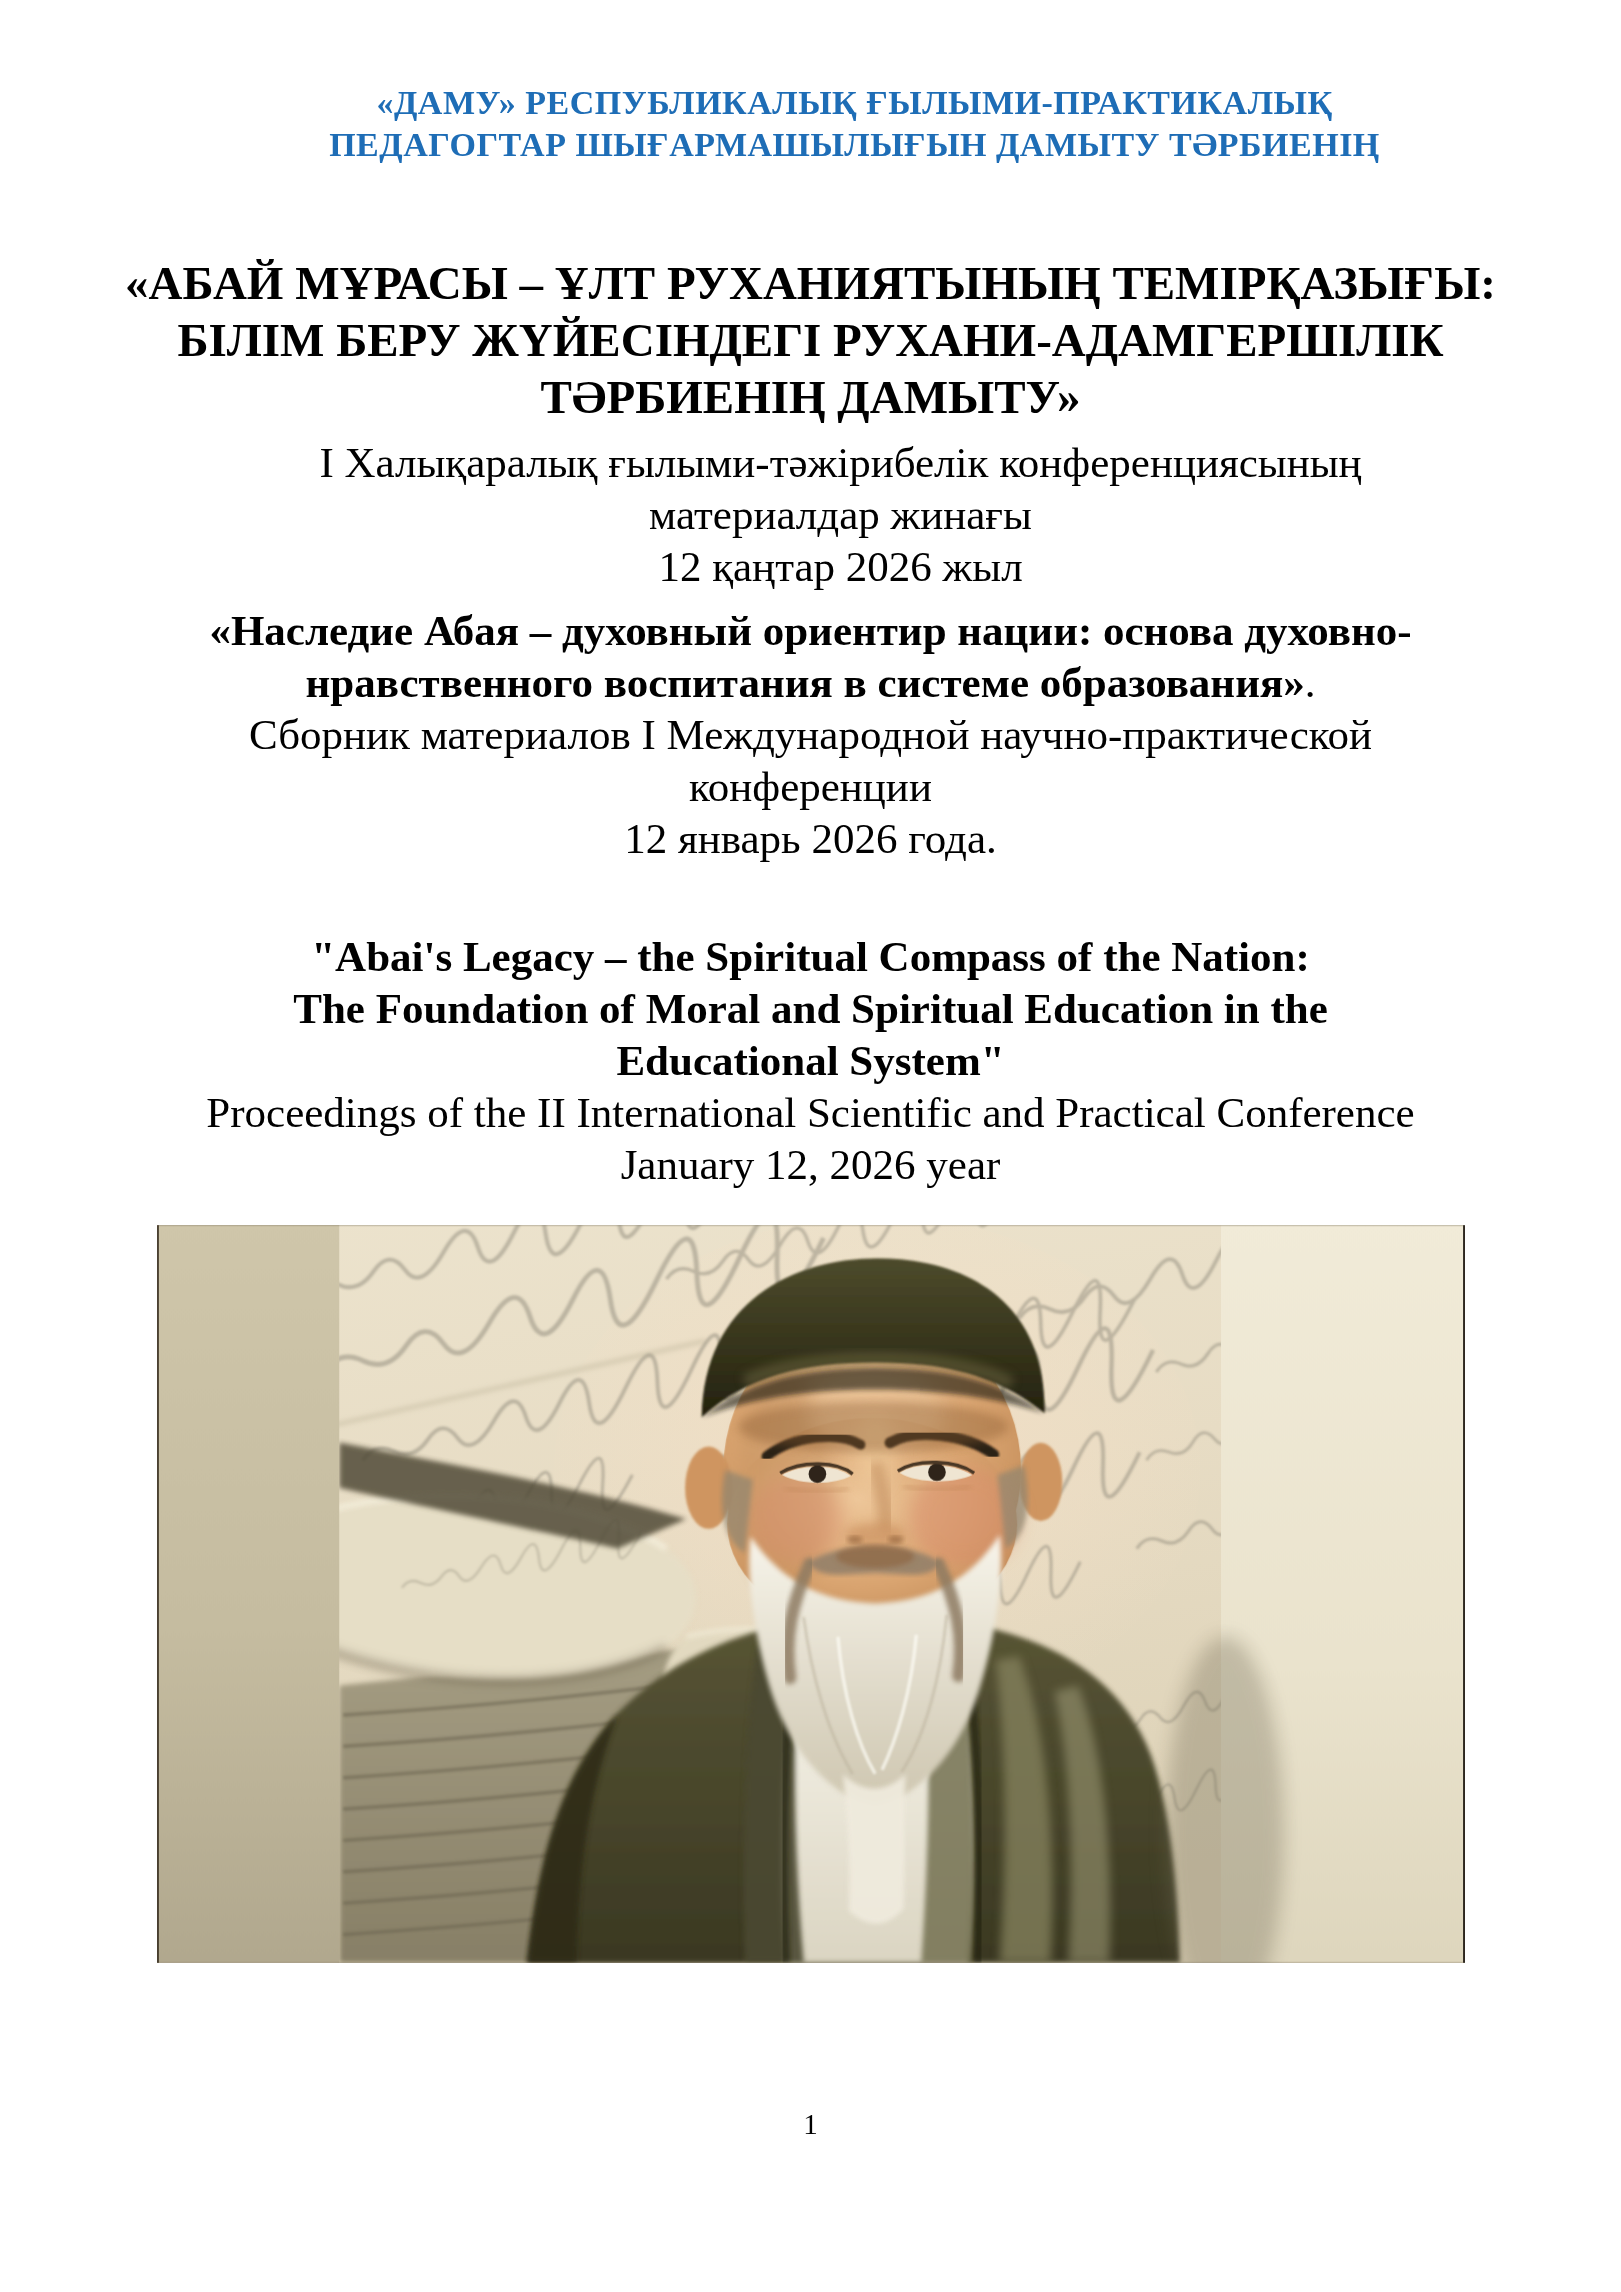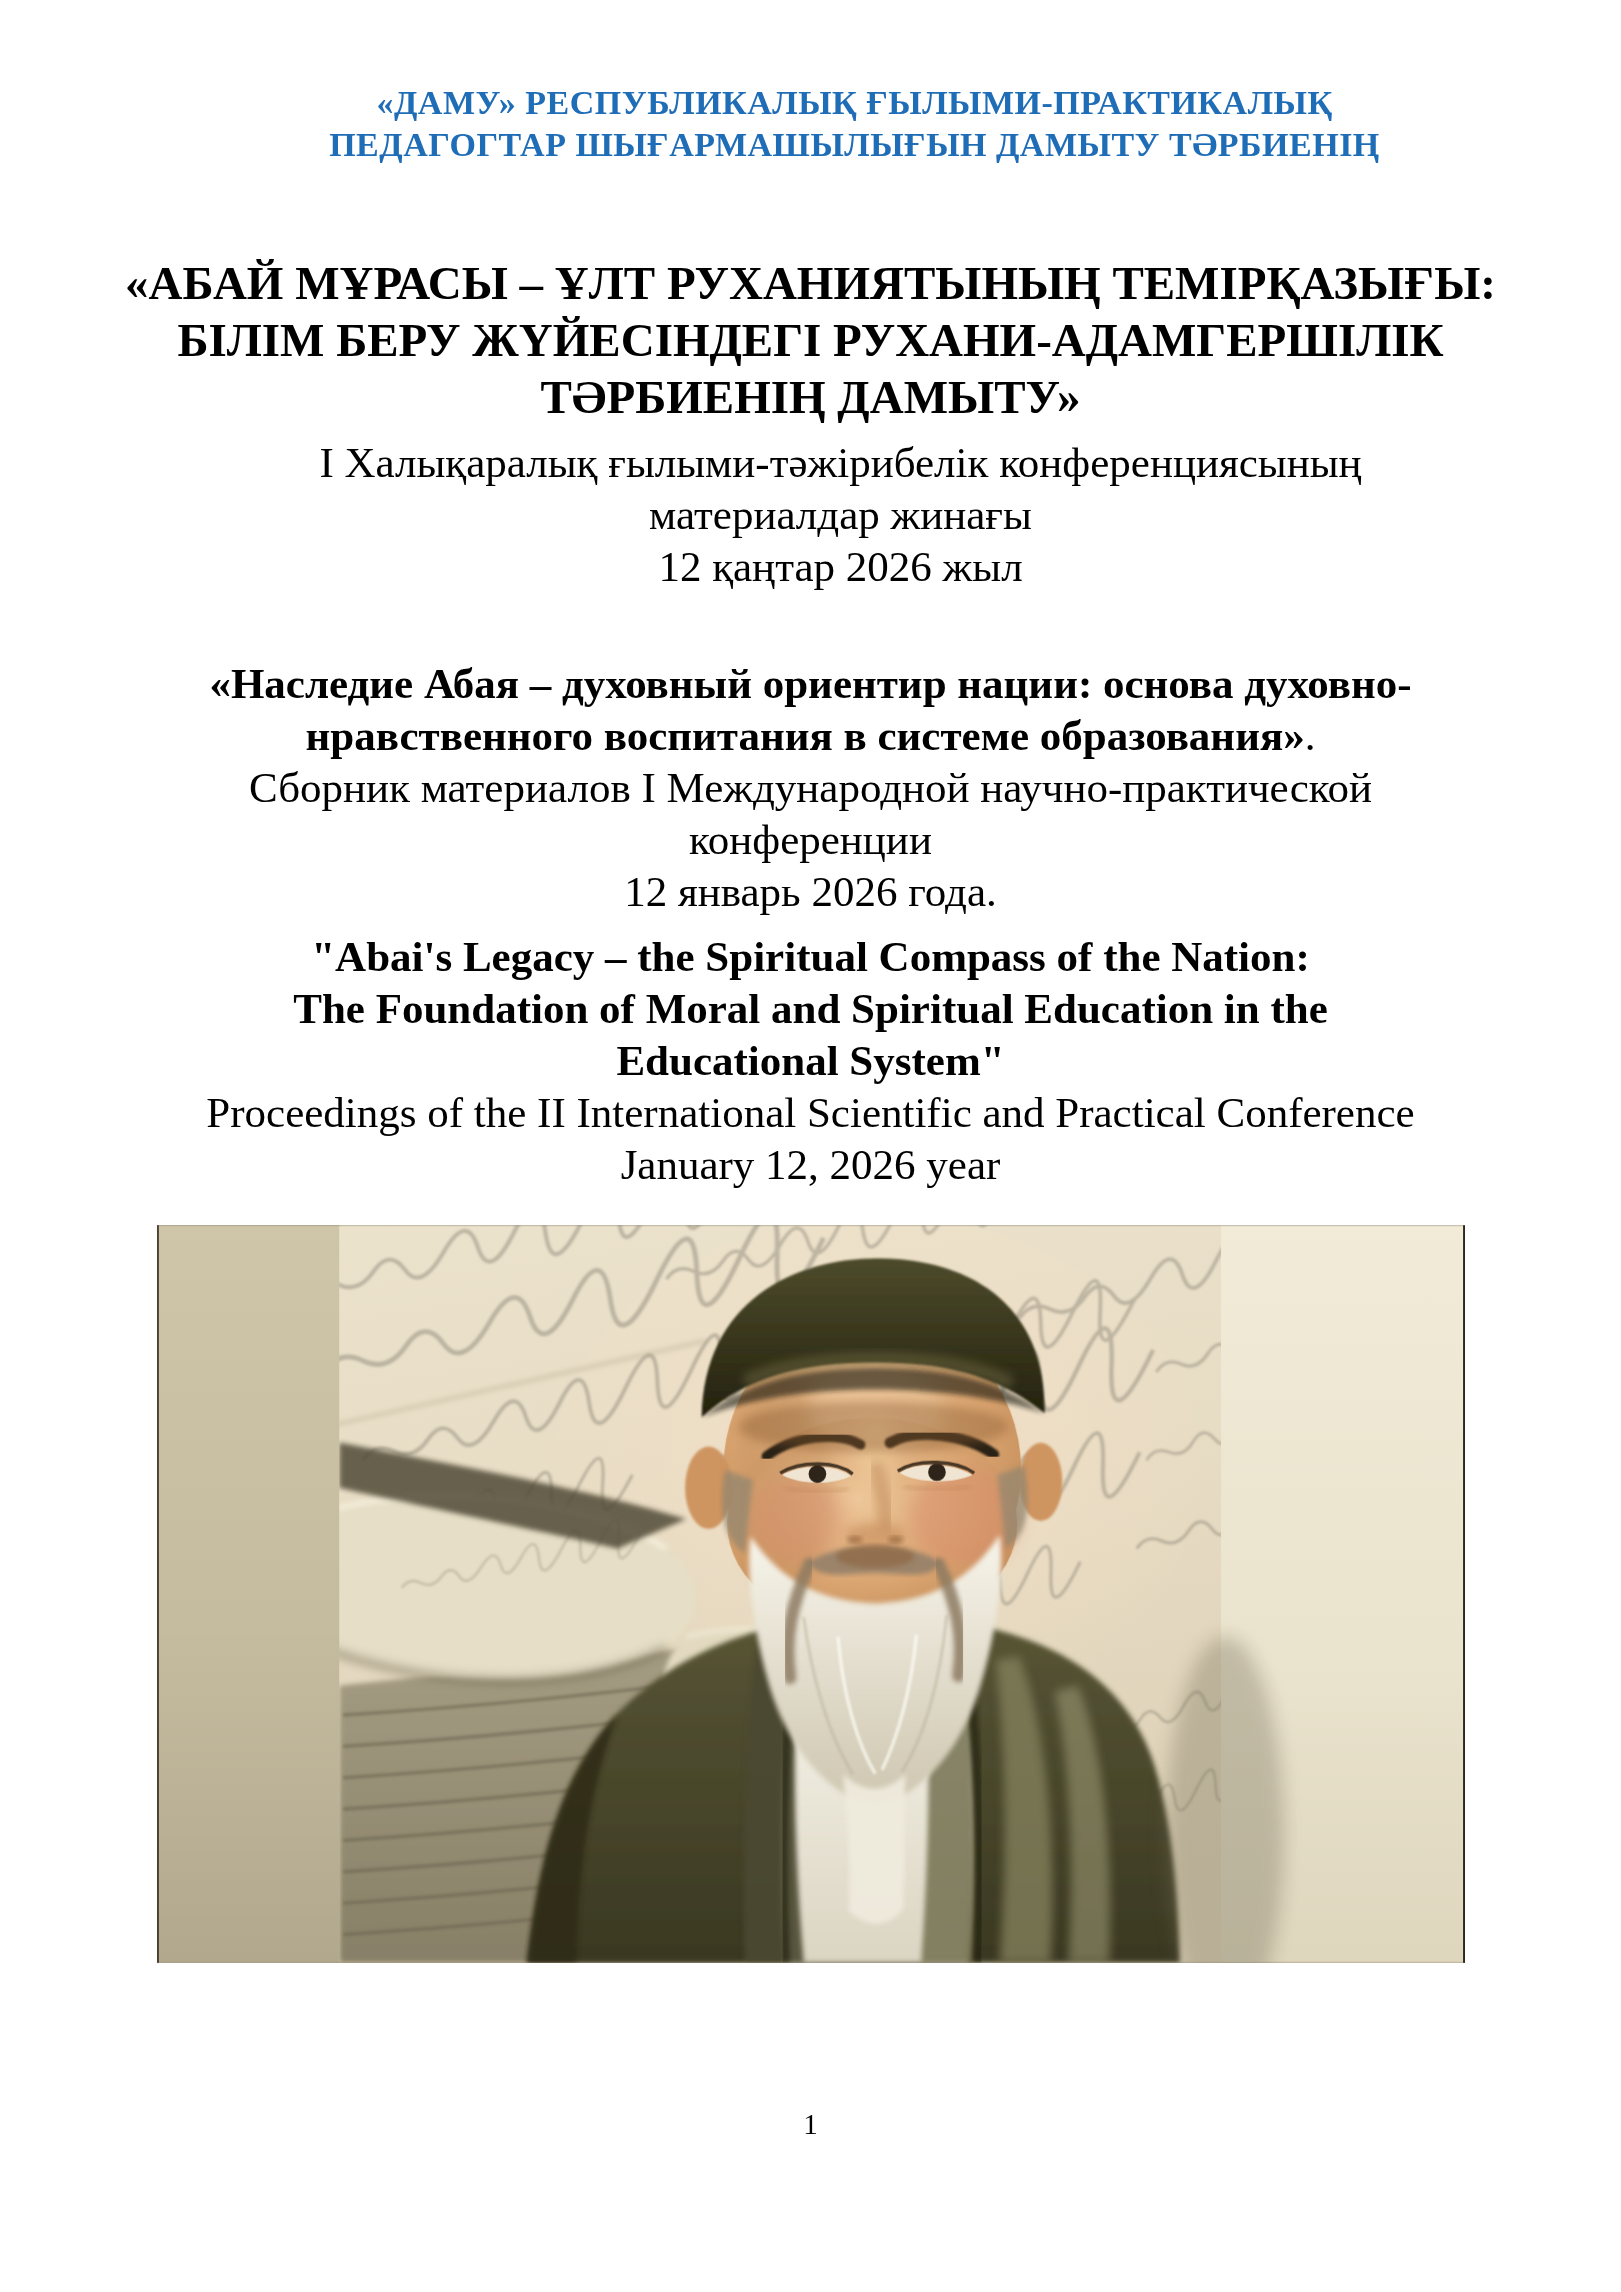--- a/index.html
+++ b/index.html
@@ -9,21 +9,21 @@
     background:#ffffff;
     font-family:"Liberation Serif","DejaVu Serif",serif;
     color:#000;
     overflow:hidden;
   }
   .cblock{position:absolute;left:0;width:100%;text-align:center;}
   .ln{white-space:nowrap;}
   .org-header{top:82px;font-size:34px;font-weight:bold;color:#1e6db6;line-height:42px;letter-spacing:0.5px;padding-left:44px;}
   .kz-title{top:255px;font-size:47px;font-weight:bold;line-height:57px;}
   .kz-sub{top:437px;font-size:43px;line-height:52px;padding-left:30px;}
-  .ru-block{top:658px;font-size:43px;line-height:52px;}
+  .ru-block{top:605px;font-size:43px;line-height:52px;}
   .en-block{top:931px;font-size:43px;line-height:52px;}
   .bold{font-weight:bold;}
   .np{font-weight:normal;}
   .photo{position:absolute;left:157px;top:1225px;width:1308px;height:738px;}
   .photo svg{display:block;}
   .pagenum{top:2107px;font-size:29px;line-height:35px;}
 </style>
 </head>
 <body>
 

